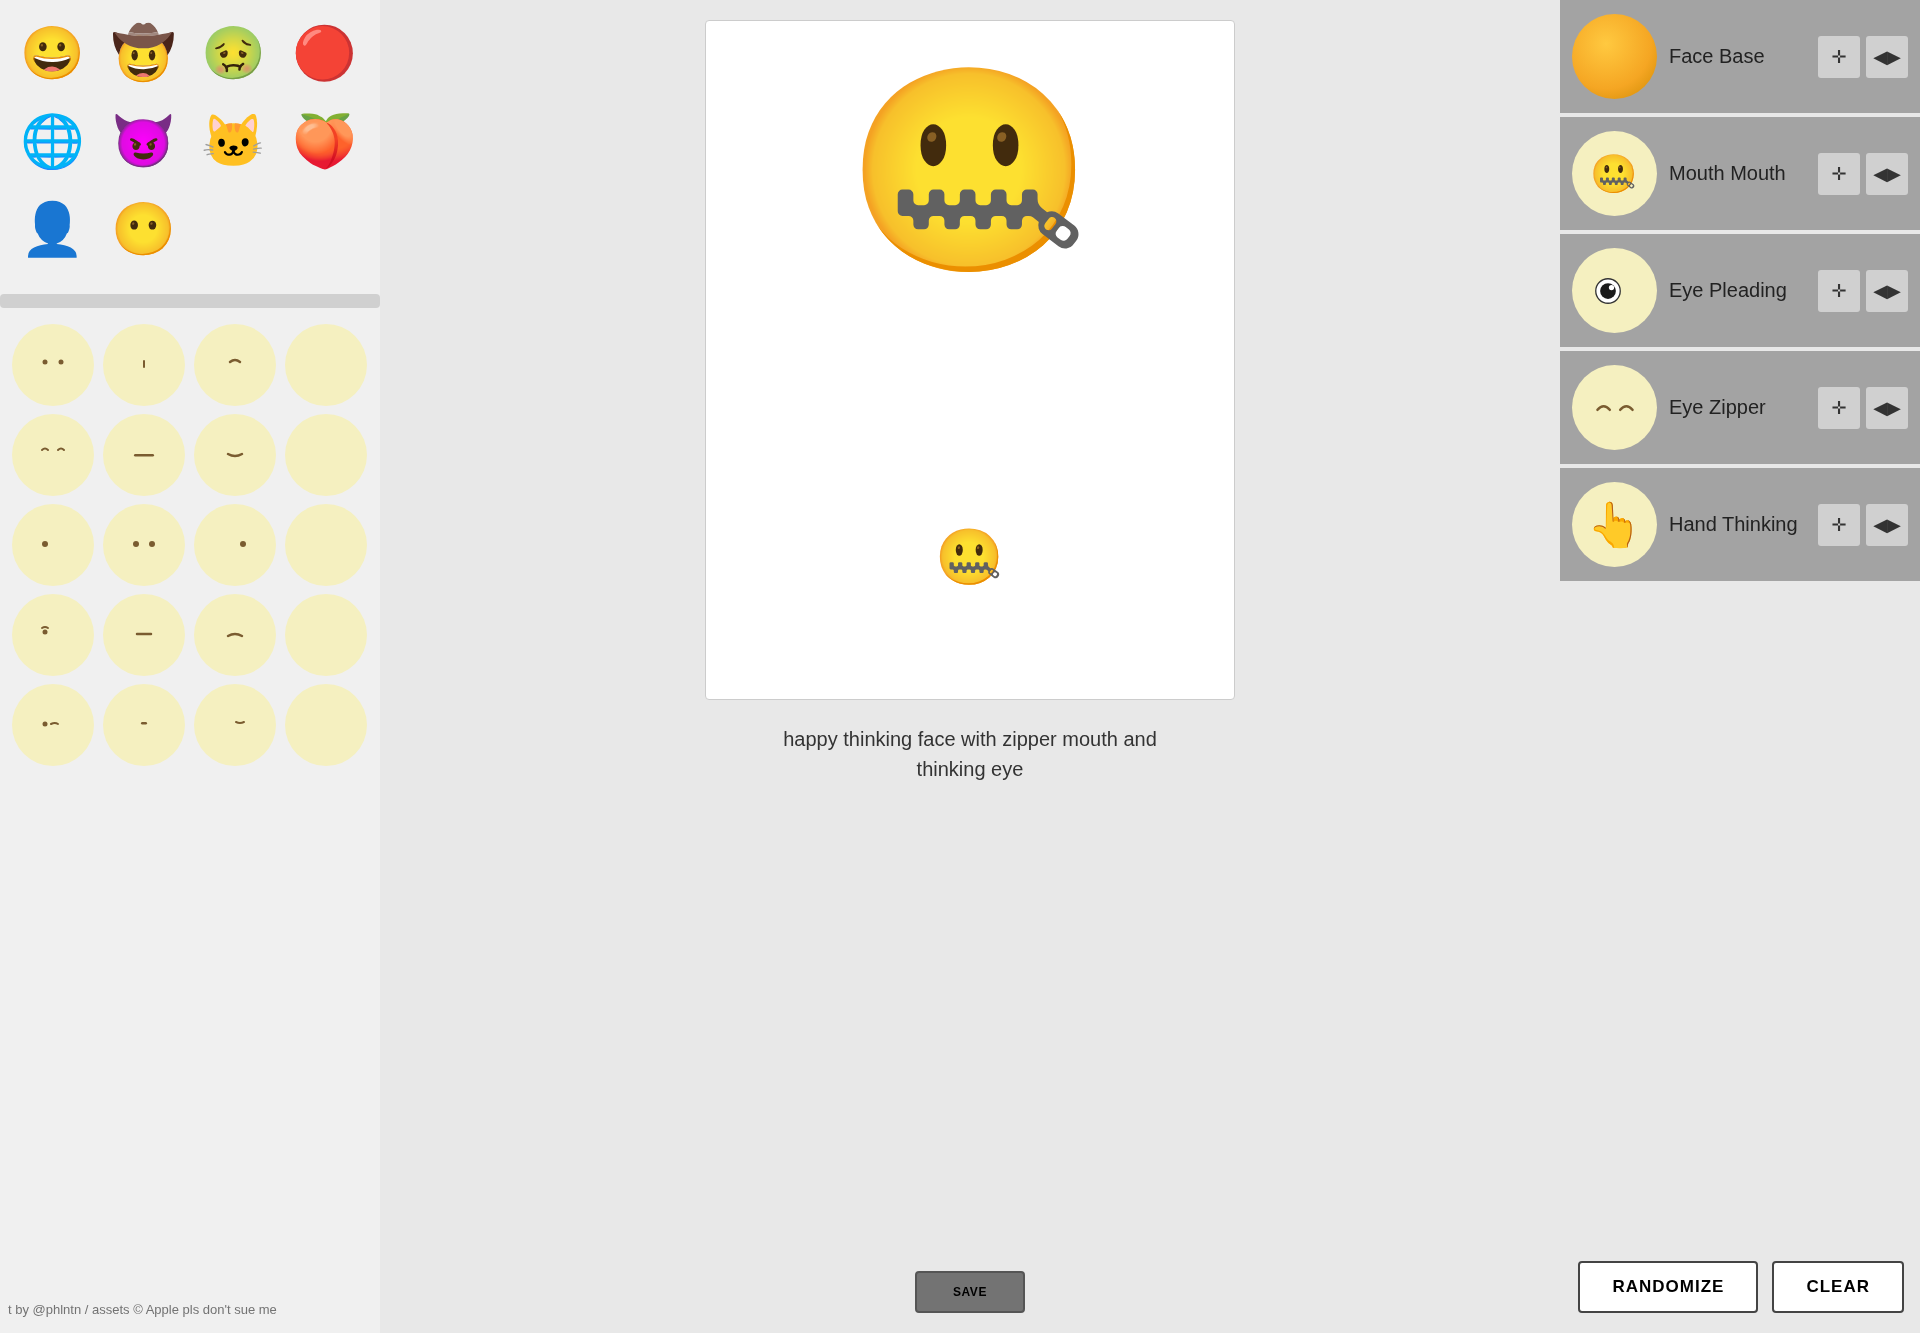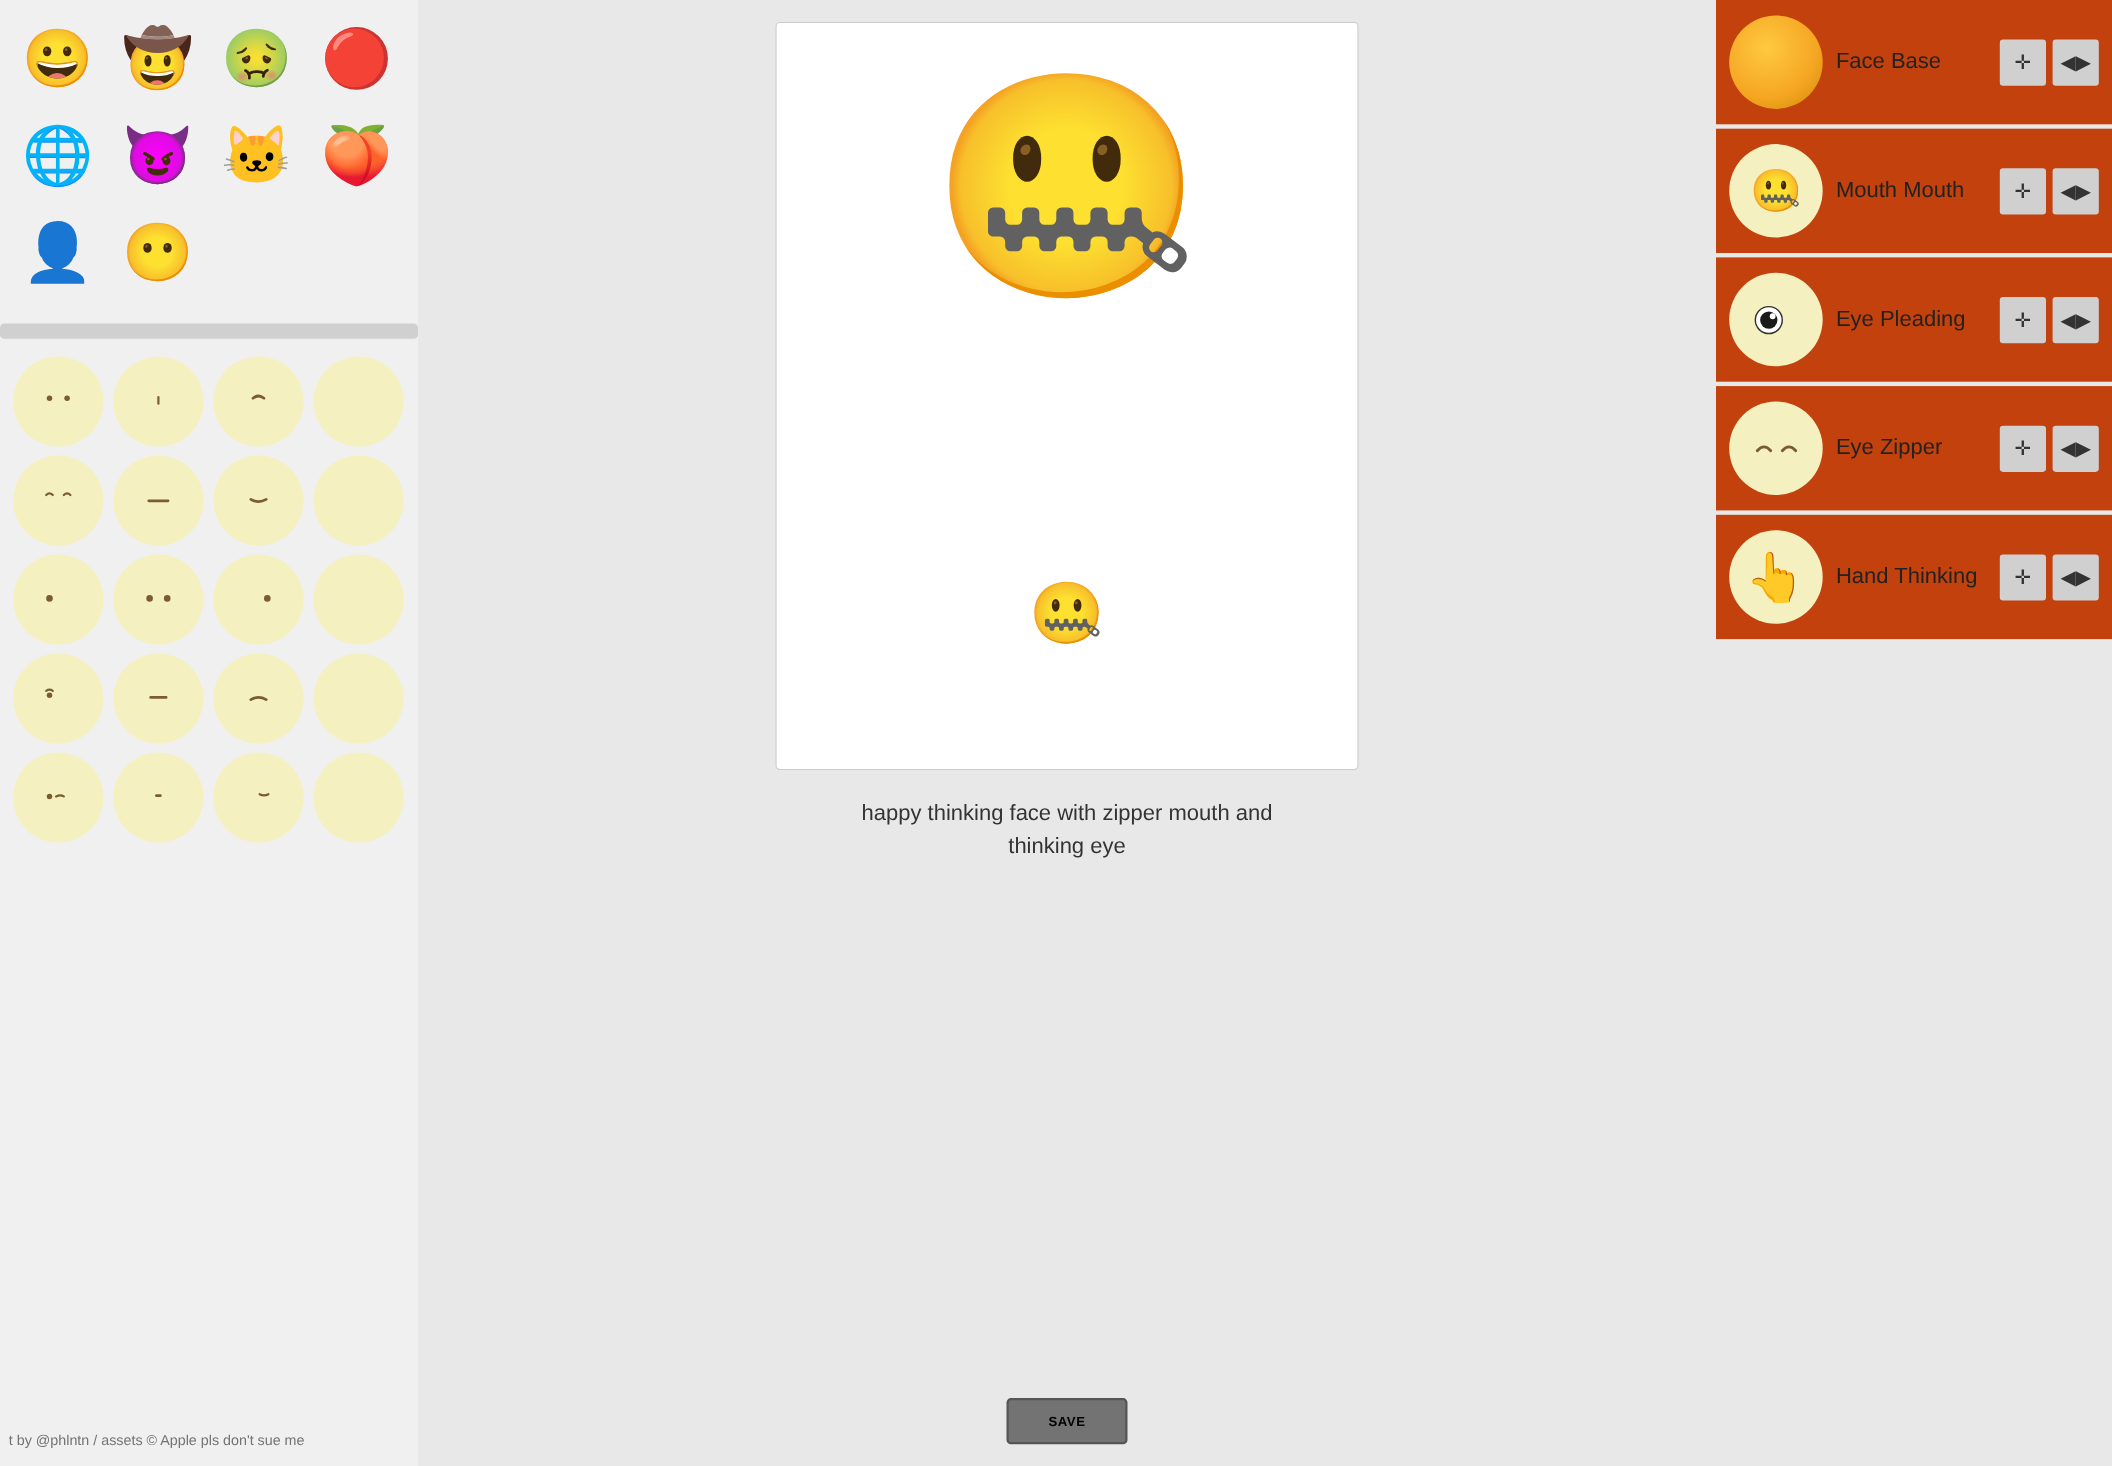--- a/index.html
+++ b/index.html
@@ -171,21 +171,21 @@
       width: 360px;
       background: #e8e8e8;
       display: flex;
       flex-direction: column;
       height: 100%;
       overflow-y: auto;
       flex-shrink: 0;
     }
 
     .layer-item {
-      background: #c2410c;
+      background: #a3a3a3;
       margin: 2px 0;
       padding: 14px 12px;
       display: flex;
       align-items: center;
       gap: 12px;
       cursor: pointer;
       min-height: 110px;
     }
     .layer-item:first-child { margin-top: 0; }
 
@@ -452,13 +452,17 @@
     </div>
     <span class="layer-label">Hand Thinking</span>
     <div class="layer-controls">
       <button class="layer-btn">✛</button>
       <button class="layer-btn">◀▶</button>
     </div>
   </div>
 
   <div style="flex:1;"></div>
 
+  <div class="bottom-right">
+    <button class="btn-action">RANDOMIZE</button>
+    <button class="btn-action">CLEAR</button>
+  </div>
 </div>
 
 </body></html>

